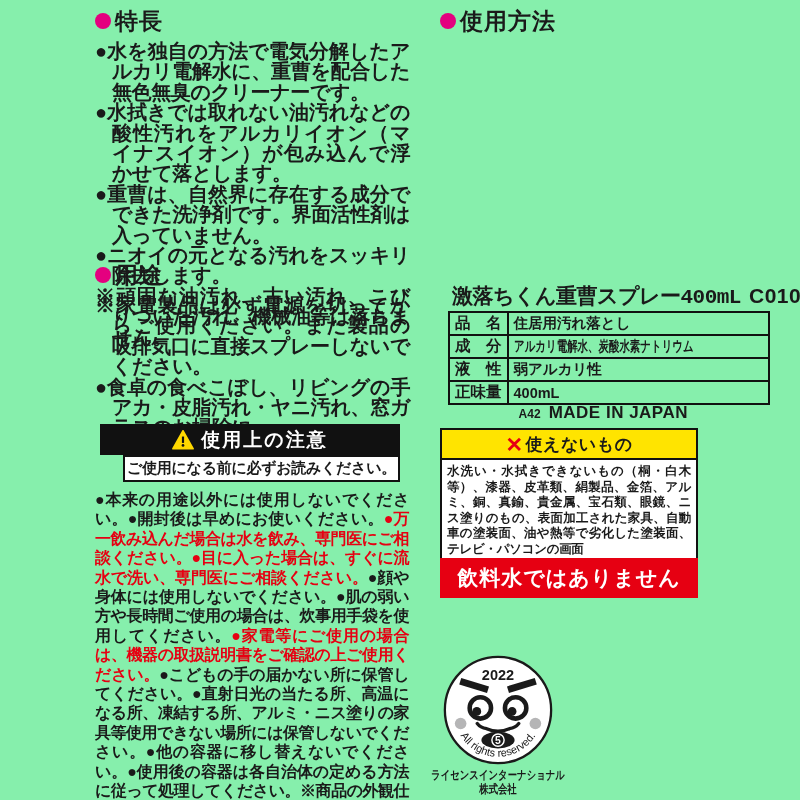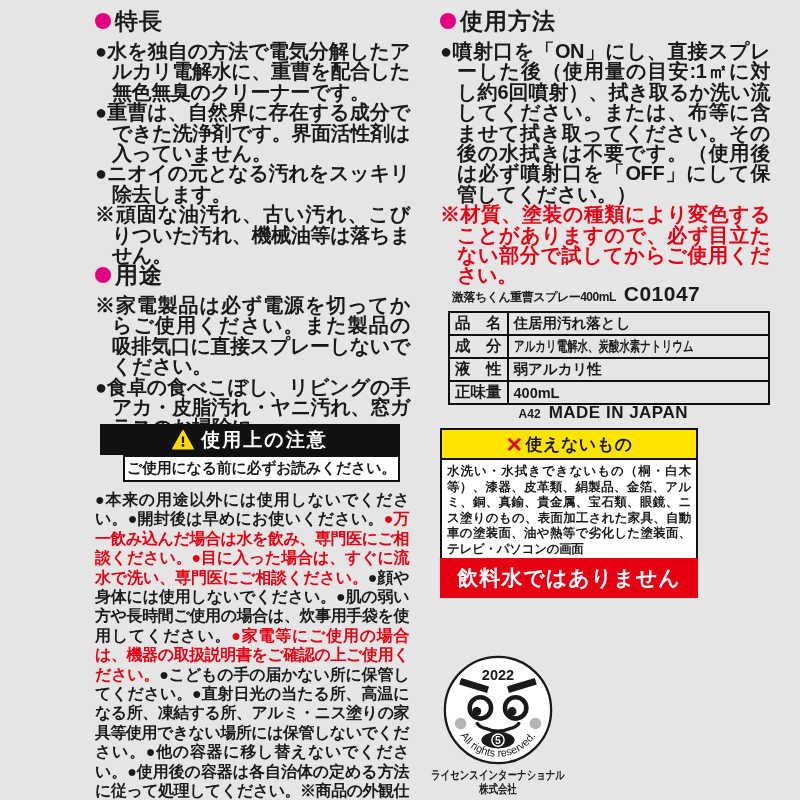--- a/index.html
+++ b/index.html
@@ -5,21 +5,21 @@
   :root{
     --ink:#1a1a1a;
     --pink:#e4007f;
     --red:#e60012;
     --yellow:#ffe400;
     --cheek:#b5b5b6;
   }
   *{margin:0;padding:0;box-sizing:border-box;}
   html,body{background:#fff;}
   body{font-family:"Liberation Sans",sans-serif;color:var(--ink);}
-  .page{position:relative;width:800px;height:800px;background:#e5e5e5;overflow:hidden;}
+  .page{position:relative;width:800px;height:800px;background:#86efac;overflow:hidden;}
 
   .col{position:absolute;top:6px;}
   .col-left{left:95px;width:315px;}
   .col-right{left:440px;width:330px;}
 
   .sec-title{display:flex;align-items:center;font-size:23px;font-weight:800;letter-spacing:1px;line-height:30px;}
   .dot{width:16px;height:16px;border-radius:50%;background:var(--pink);margin-right:4px;flex:none;}
 
   .para{font-size:20px;line-height:20.4px;font-weight:600;padding-left:17px;text-indent:-17px;word-break:break-all;letter-spacing:-0.4px;text-align:justify;}
   .red{color:var(--red);}
@@ -29,21 +29,21 @@
   #uses{top:254px;left:0;width:315px;}
   .list{margin-top:5px;}
 
   #caution-box{top:418px;left:5px;width:300px;}
   .c-head{background:#111;color:#fff;height:31px;display:flex;align-items:center;justify-content:center;gap:7px;font-size:19px;font-weight:800;letter-spacing:2px;}
   .c-sub{border:2.5px solid #111;height:27px;display:flex;align-items:center;justify-content:center;font-size:15px;font-weight:800;letter-spacing:-0.3px;background:#fff;margin-left:23px;}
   #caution-body{top:484px;left:0;width:314px;font-size:16px;line-height:19.4px;font-weight:600;word-break:break-all;letter-spacing:-0.6px;text-align:justify;}
 
   #usage{top:0;left:0;width:330px;}
   #product-name{top:276px;left:12px;white-space:nowrap;}
-  .pname{font-size:12px;font-weight:700;letter-spacing:-0.5px;}
+  .pname{font-size:21px;font-weight:700;letter-spacing:-0.5px;font-family:Liberation Mono, monospace;}
   .pcode{font-size:21px;font-weight:800;margin-left:8px;letter-spacing:0.5px;}
 
   #spec-table{top:305px;left:8px;}
   table{border-collapse:collapse;border:2.5px solid #111;}
   th,td{border:2px solid #111;height:20.5px;vertical-align:middle;}
   th{width:64px;padding:0 5px;font-size:15.5px;font-weight:800;}
   th .jlabel{display:flex;justify-content:space-between;}
   td{padding:0 5px;font-size:14.5px;font-weight:600;white-space:nowrap;min-width:170px;}
   td .condensed{display:inline-block;transform:scaleX(0.72);transform-origin:0 50%;}
 
@@ -68,20 +68,21 @@
 
   <div class="col col-left">
 
     <section class="abs" id="features">
       <h2 class="sec-title">
         <span class="dot"></span>
         <span>特長</span>
       </h2>
       <div class="list">
           <div class="para"><span>●</span><span>水を独自の方法で電気分解したアルカリ電解水に、重曹を配合した無色無臭のクリーナーです。</span></div>
+          <div class="para"><span>●</span><span>水拭きでは取れない油汚れなどの酸性汚れをアルカリイオン（マイナスイオン）が包み込んで浮かせて落とします。</span></div>
           <div class="para"><span>●</span><span>重曹は、自然界に存在する成分でできた洗浄剤です。界面活性剤は入っていません。</span></div>
           <div class="para"><span>●</span><span>ニオイの元となる汚れをスッキリ除去します。</span></div>
           <div class="para"><span>※</span><span>頑固な油汚れ、古い汚れ、こびりついた汚れ、機械油等は落ちません。</span></div>
         </div>
     </section>
 
     <section class="abs" id="uses">
       <h2 class="sec-title">
         <span class="dot"></span>
         <span>用途</span>
@@ -107,24 +108,20 @@
     <p class="abs" id="caution-body"><span>●本来の用途以外には使用しないでください。●開封後は早めにお使いください。</span><span class="red">●万一飲み込んだ場合は水を飲み、専門医にご相談ください。●目に入った場合は、すぐに流水で洗い、専門医にご相談ください。</span><span>●顔や身体には使用しないでください。●肌の弱い方や長時間ご使用の場合は、炊事用手袋を使用してください。</span><span class="red">●家電等にご使用の場合は、機器の取扱説明書をご確認の上ご使用ください。</span><span>●こどもの手の届かない所に保管してください。●直射日光の当たる所、高温になる所、凍結する所、アルミ・ニス塗りの家具等使用できない場所には保管しないでください。●他の容器に移し替えないでください。●使用後の容器は各自治体の定める方法に従って処理してください。※商品の外観仕様等は、予告なく変更することがあります。</span></p>
   </div>
 
   <div class="col col-right">
 
     <section class="abs" id="usage">
       <h2 class="sec-title">
         <span class="dot"></span>
         <span>使用方法</span>
       </h2>
-      <div class="list">
-          <div class="para"><span>●</span><span>噴射口を「ON」にし、直接スプレーした後（使用量の目安:1㎡に対し約6回噴射）、拭き取るか洗い流してください。または、布等に含ませて拭き取ってください。その後の水拭きは不要です。（使用後は必ず噴射口を「OFF」にして保管してください。）</span></div>
-          <div class="para red"><span>※</span><span>材質、塗装の種類により変色することがありますので、必ず目立たない部分で試してからご使用ください。</span></div>
-        </div>
     </section>
 
     <div class="abs" id="product-name">
       <span class="pname">激落ちくん重曹スプレー400mL</span><span class="pcode">C01047</span>
     </div>
 
     <table class="abs" id="spec-table">
       <tbody>
           <tr>
             <th>

